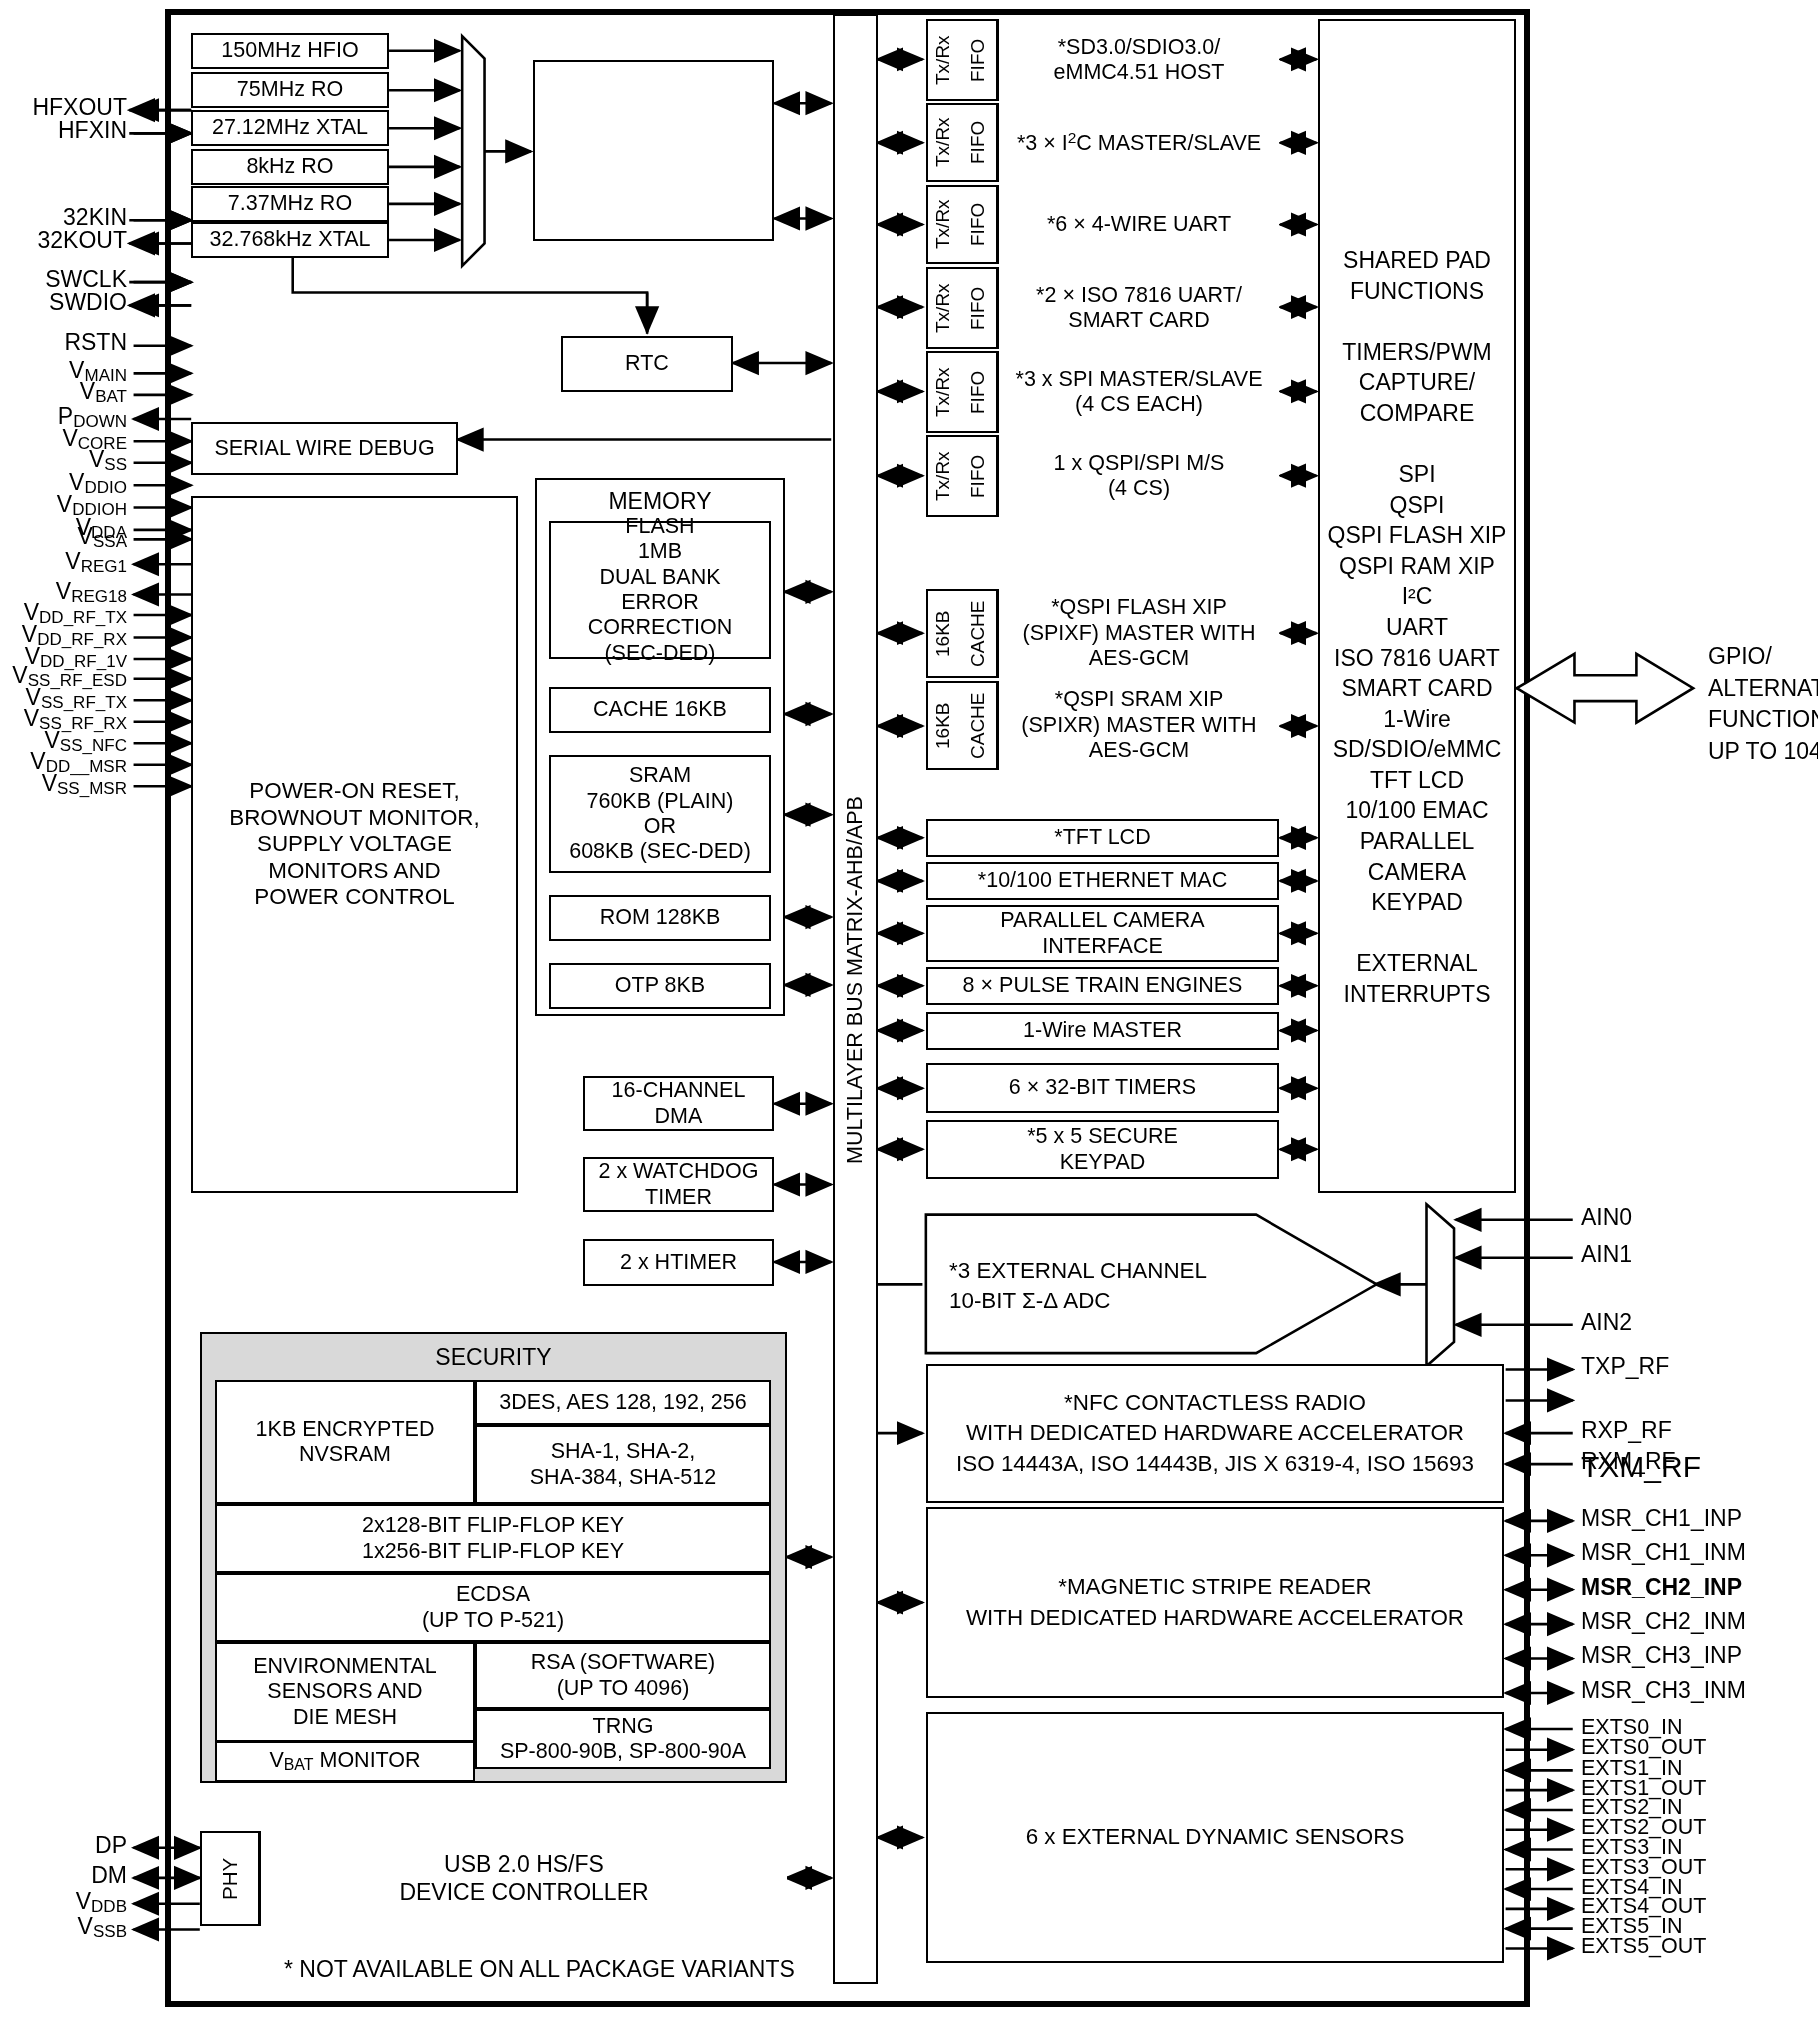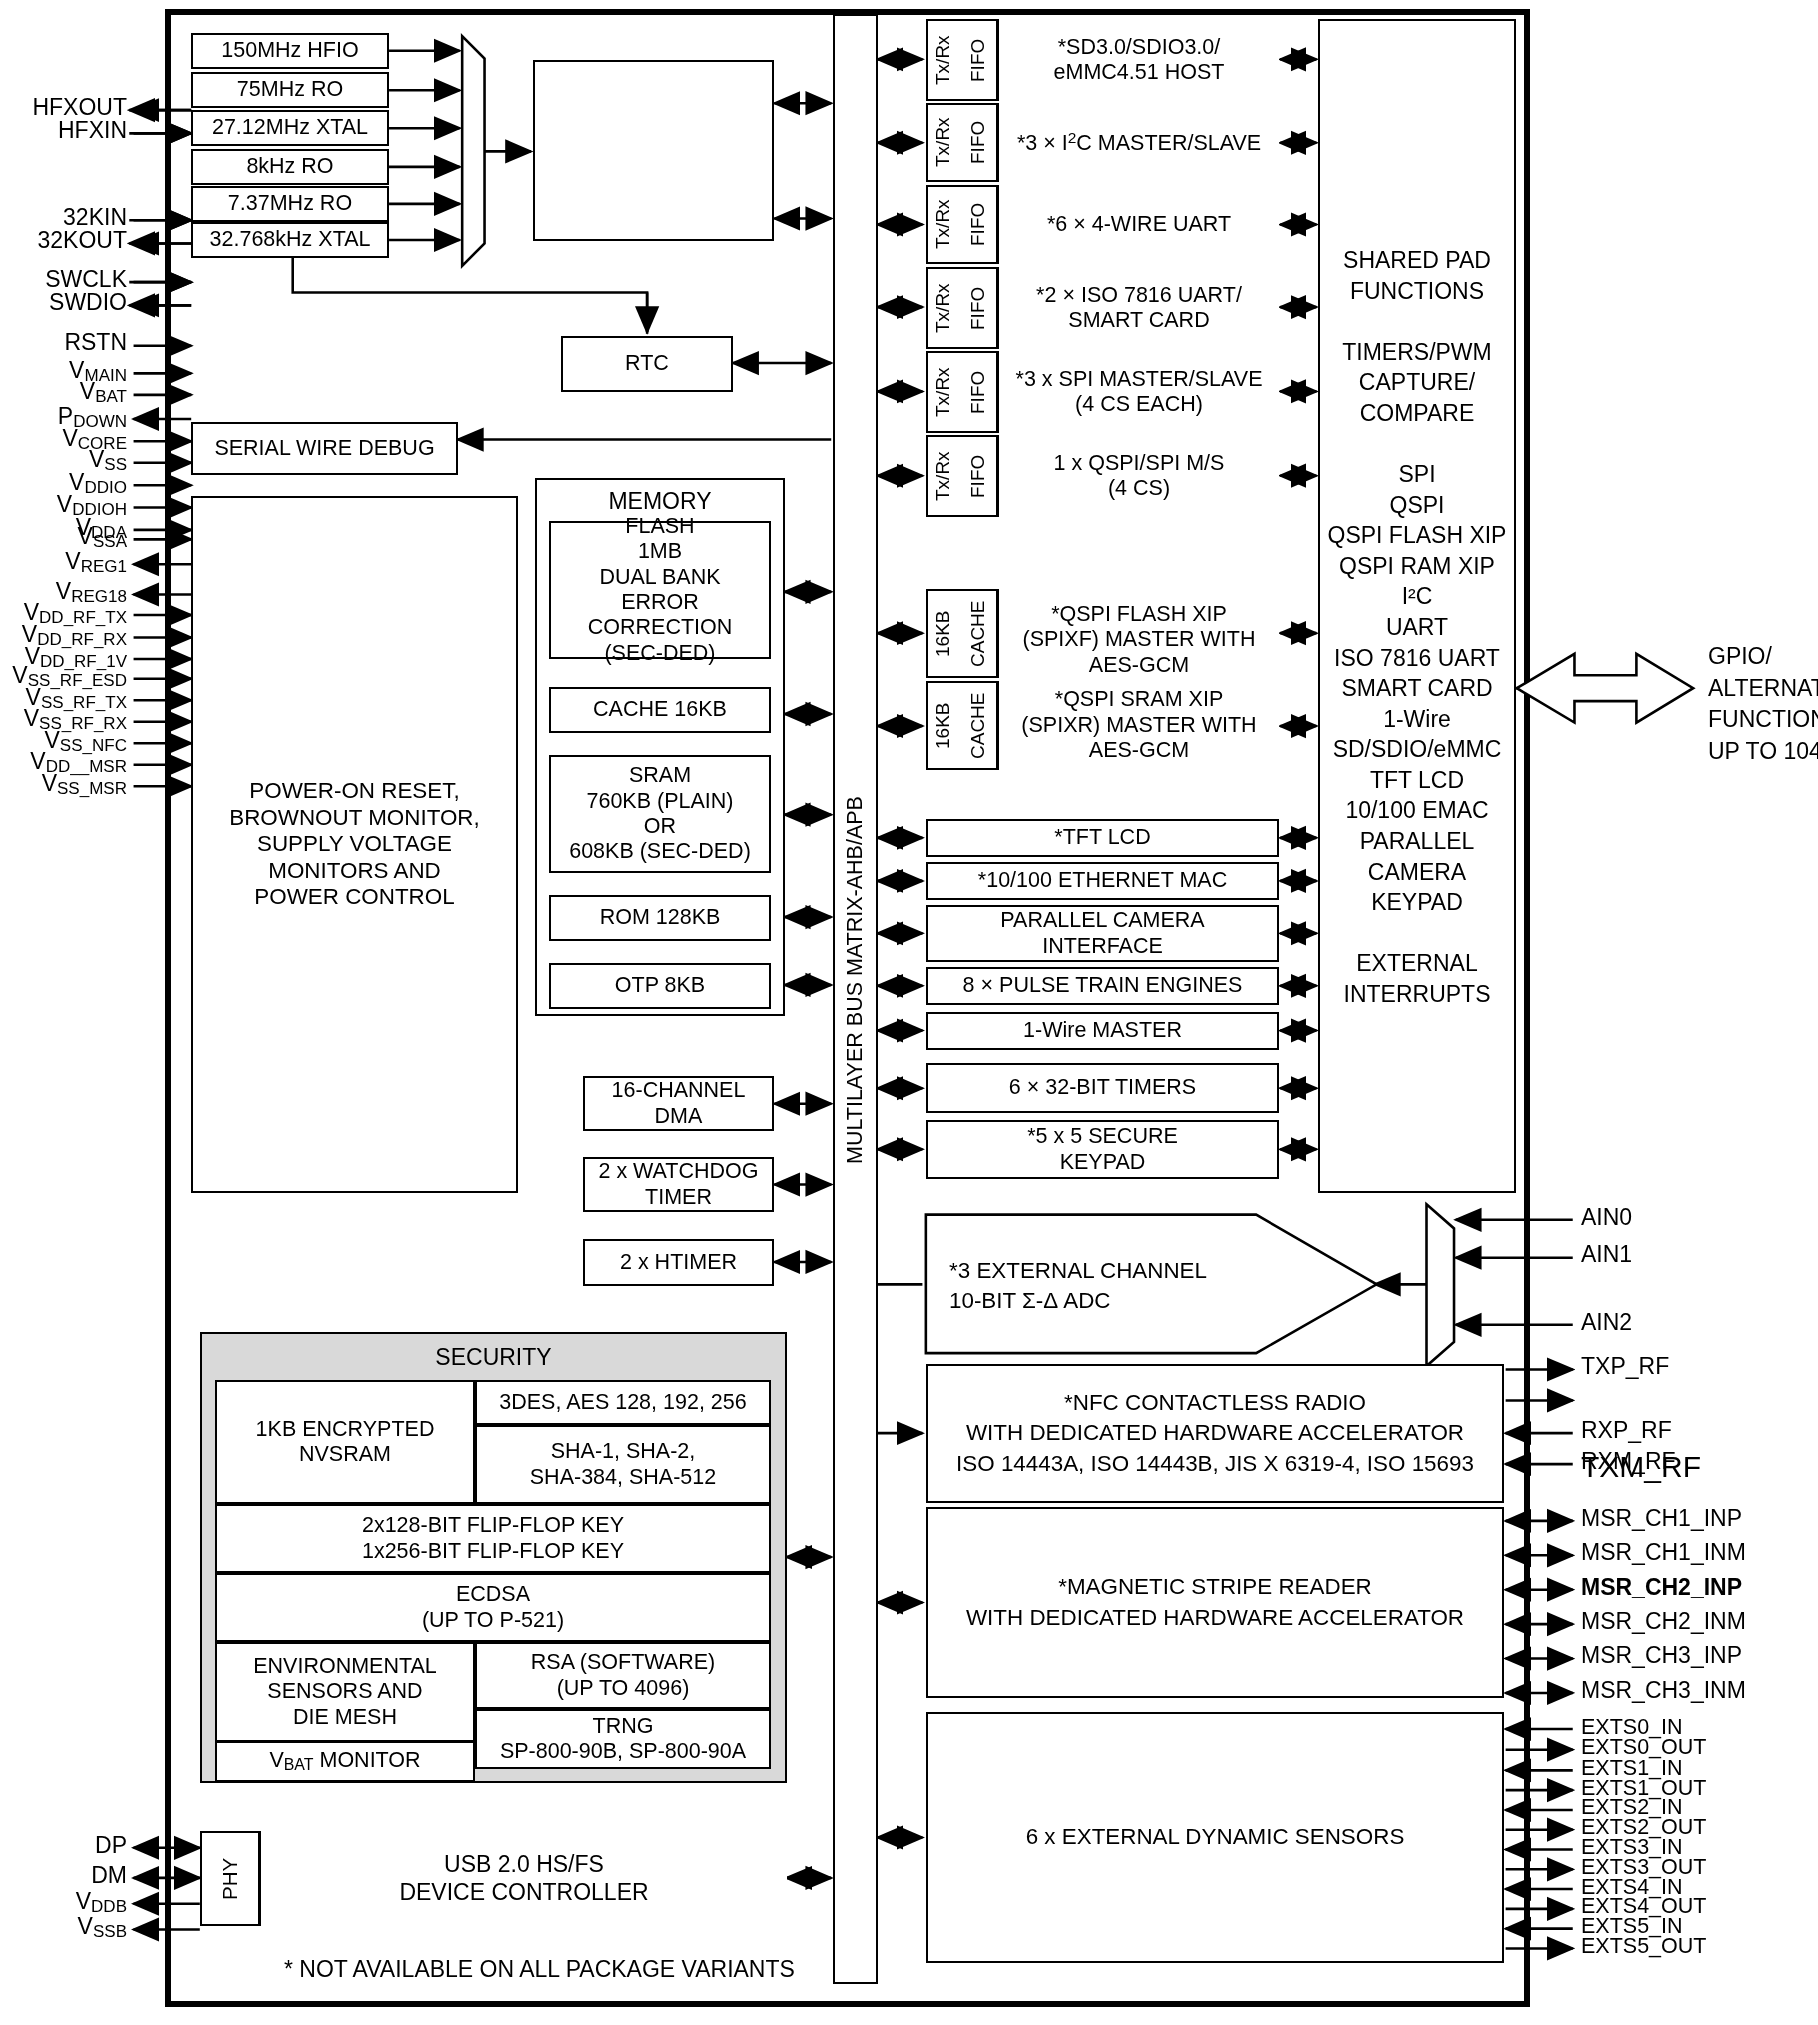--- a/index.html
+++ b/index.html
@@ -352,21 +352,21 @@
 (4 CS)</span></div>
 
   <div class="box nb" style="left:926px;top:589px;width:353px;height:89px;border:2.6px solid #000;"></div>
   <div class="vline" style="left:996px;top:589px;height:89px;"></div>
   <div class="vtext" style="left:926px;top:589px;width:34px;height:89px;font-size:19px;">
       <span>16KB</span>
     </div>
   <div class="vtext" style="left:960px;top:589px;width:36px;height:89px;font-size:19px;">
       <span>CACHE</span>
     </div>
-  <div class="box nb multiline" style="left:999px;top:589px;width:280px;height:89px;align-items:flex-end;"><span>*QSPI FLASH XIP
+  <div class="box nb multiline" style="left:999px;top:589px;width:280px;height:89px;"><span>*QSPI FLASH XIP
 (SPIXF) MASTER WITH
 AES-GCM</span></div>
 
   <div class="box nb" style="left:926px;top:681px;width:353px;height:89px;border:2.6px solid #000;"></div>
   <div class="vline" style="left:996px;top:681px;height:89px;"></div>
   <div class="vtext" style="left:926px;top:681px;width:34px;height:89px;font-size:19px;">
       <span>16KB</span>
     </div>
   <div class="vtext" style="left:960px;top:681px;width:36px;height:89px;font-size:19px;">
       <span>CACHE</span>

